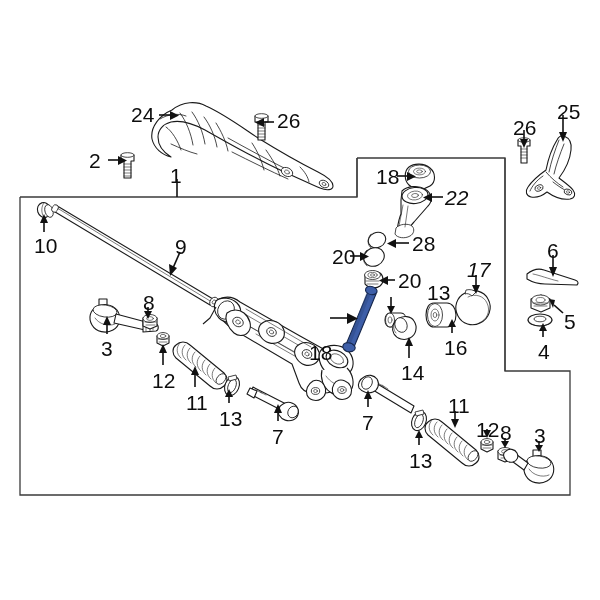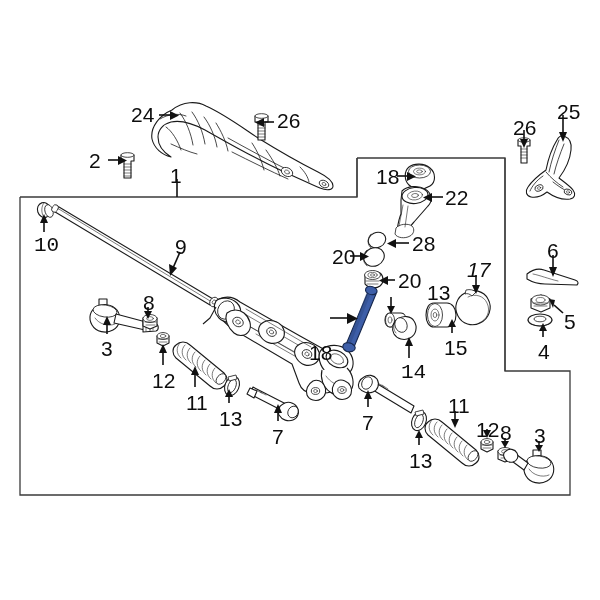--- a/index.html
+++ b/index.html
@@ -495,37 +495,37 @@
     </g>
   </svg>
 
   <div class="callout" style="left:131px; top:104px;">24</div>
   <div class="callout" style="left:277px; top:110px;">26</div>
   <div class="callout" style="left:513px; top:117px;">26</div>
   <div class="callout" style="left:557px; top:101px;text-align:center;">25</div>
   <div class="callout" style="left:89px; top:150px;">2</div>
   <div class="callout" style="left:170px; top:165px;">1</div>
   <div class="callout" style="left:376px; top:166px;">18</div>
-  <div class="callout" style="left:445px; top:187px;">22</div>
-  <div class="callout" style="left:34px; top:235px;font-family:Liberation Mono, monospace;">10</div>
+  <div class="callout" style="left:445px; top:187px;font-style:italic;">22</div>
+  <div class="callout" style="left:34px; top:235px;">10</div>
   <div class="callout" style="left:175px; top:236px;">9</div>
   <div class="callout" style="left:412px; top:233px;">28</div>
   <div class="callout" style="left:332px; top:246px;">20</div>
   <div class="callout" style="left:547px; top:240px;">6</div>
   <div class="callout" style="left:398px; top:270px;">20</div>
   <div class="callout" style="left:467px; top:259px;font-style:italic;">17</div>
   <div class="callout" style="left:143px; top:292px;">8</div>
   <div class="callout" style="left:427px; top:282px;">13</div>
   <div class="callout" style="left:309px; top:306px;margin-top:36px;">18</div>
   <div class="callout" style="left:564px; top:311px;">5</div>
   <div class="callout" style="left:101px; top:338px;">3</div>
-  <div class="callout" style="left:444px; top:337px;">15</div>
+  <div class="callout" style="left:444px; top:337px;">16</div>
   <div class="callout" style="left:538px; top:341px;">4</div>
   <div class="callout" style="left:152px; top:370px;">12</div>
-  <div class="callout" style="left:401px; top:362px;font-family:Liberation Mono, monospace;">14</div>
+  <div class="callout" style="left:401px; top:362px;">14</div>
   <div class="callout" style="left:186px; top:392px;">11</div>
   <div class="callout" style="left:219px; top:408px;">13</div>
   <div class="callout" style="left:272px; top:426px;">7</div>
   <div class="callout" style="left:362px; top:412px;">7</div>
   <div class="callout" style="left:448px; top:395px;">11</div>
   <div class="callout" style="left:476px; top:419px;">12</div>
   <div class="callout" style="left:500px; top:422px;">8</div>
   <div class="callout" style="left:409px; top:450px;">13</div>
   <div class="callout" style="left:534px; top:425px;">3</div>
 

